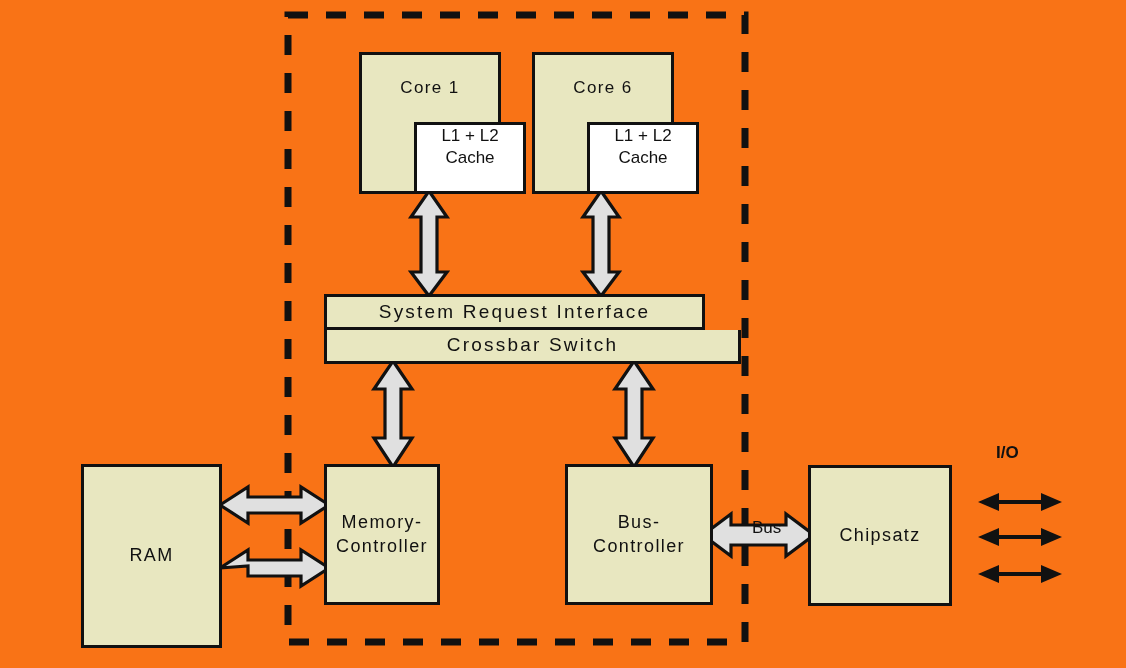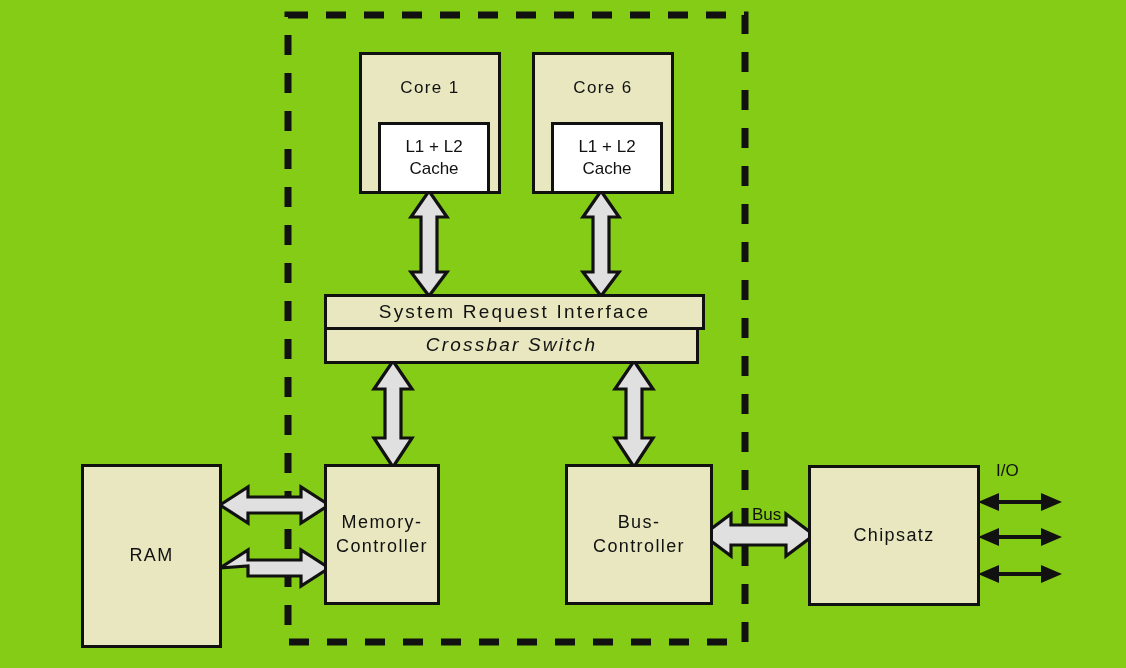--- a/index.html
+++ b/index.html
@@ -8,21 +8,21 @@
     padding: 0;
     background: #ffffff;
   }
   body {
     font-family: "Liberation Sans", sans-serif;
   }
   #canvas {
     position: relative;
     width: 1126px;
     height: 668px;
-    background: #84cc16;
+    background: #f97316;
     overflow: hidden;
   }
   .box {
     position: absolute;
     background: #e8e7c0;
     border: 3px solid #111111;
     box-sizing: border-box;
     display: flex;
     align-items: center;
     justify-content: center;
@@ -43,25 +43,25 @@
     justify-content: center;
     padding-top: 22px;
     font-size: 17px;
   }
   .cache-box {
     position: absolute;
     background: #ffffff;
     border: 3px solid #111111;
     box-sizing: border-box;
     display: flex;
-    align-items: center;
     justify-content: center;
     text-align: center;
     font-size: 17px;
     color: #111111;
+    margin-left: 36px;
   }
   .bar-box {
     position: absolute;
     background: #e8e7c0;
     border: 3px solid #111111;
     box-sizing: border-box;
     display: flex;
     align-items: center;
     justify-content: center;
     font-size: 19px;
@@ -193,39 +193,39 @@
   </div>
   <div class="cache-box" style="left:551px; top:122px; width:112px; height:72px;">
     <span class="box-label">L1 + L2
 Cache</span>
   </div>
 
   <div class="bar-box" style="left:324px; top:294px; width:381px; height:36px;">
     <span class="box-label tracked">System Request Interface</span>
   </div>
 
-  <div class="bar-box lower" style="left:324px; top:330px; width:375px; height:34px;font-style:italic;">
+  <div class="bar-box lower" style="left:324px; top:330px; width:417px; height:34px;">
     <span class="box-label tracked">Crossbar Switch</span>
   </div>
 
   <div class="box bottom-box" style="left:81px; top:464px; width:141px; height:184px;">
     <span class="box-label tracked-lite">RAM</span>
   </div>
 
   <div class="box bottom-box" style="left:324px; top:464px; width:116px; height:141px;">
     <span class="box-label tracked-lite">Memory-
 Controller</span>
   </div>
 
   <div class="box bottom-box" style="left:565px; top:464px; width:148px; height:141px;">
     <span class="box-label tracked-lite">Bus-
 Controller</span>
   </div>
 
-  <div class="box bottom-box" style="left:808px; top:465px; width:172px; height:141px;">
+  <div class="box bottom-box" style="left:808px; top:465px; width:144px; height:141px;">
     <span class="box-label tracked-lite">Chipsatz</span>
   </div>
 
-  <div class="floating-label" style="left:752px; top:505px;">Bus</div>
-
-  <div class="floating-label" style="left:996px; top:461px;">I/O</div>
+  <div class="floating-label" style="left:752px; top:518px;">Bus</div>
+
+  <div class="floating-label" style="left:996px; top:443px;font-weight:bold;">I/O</div>
 
 </div>
 
 </body></html>

